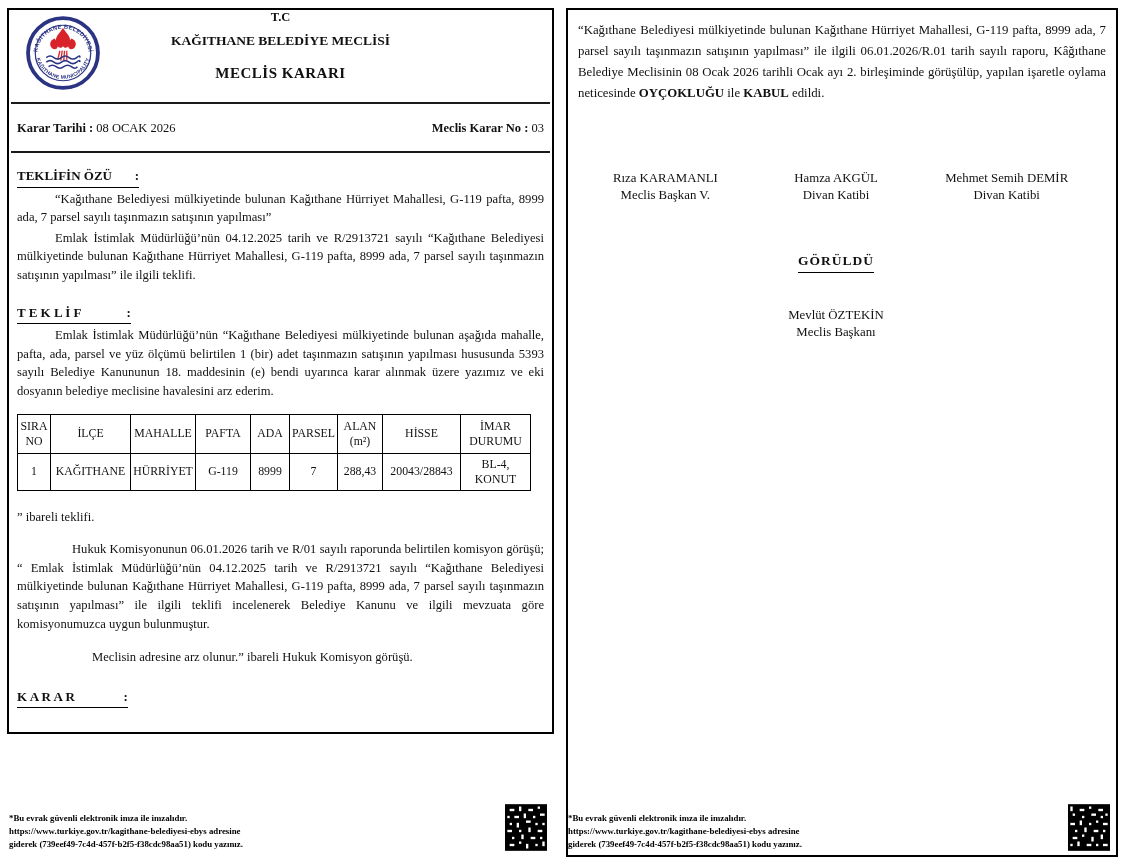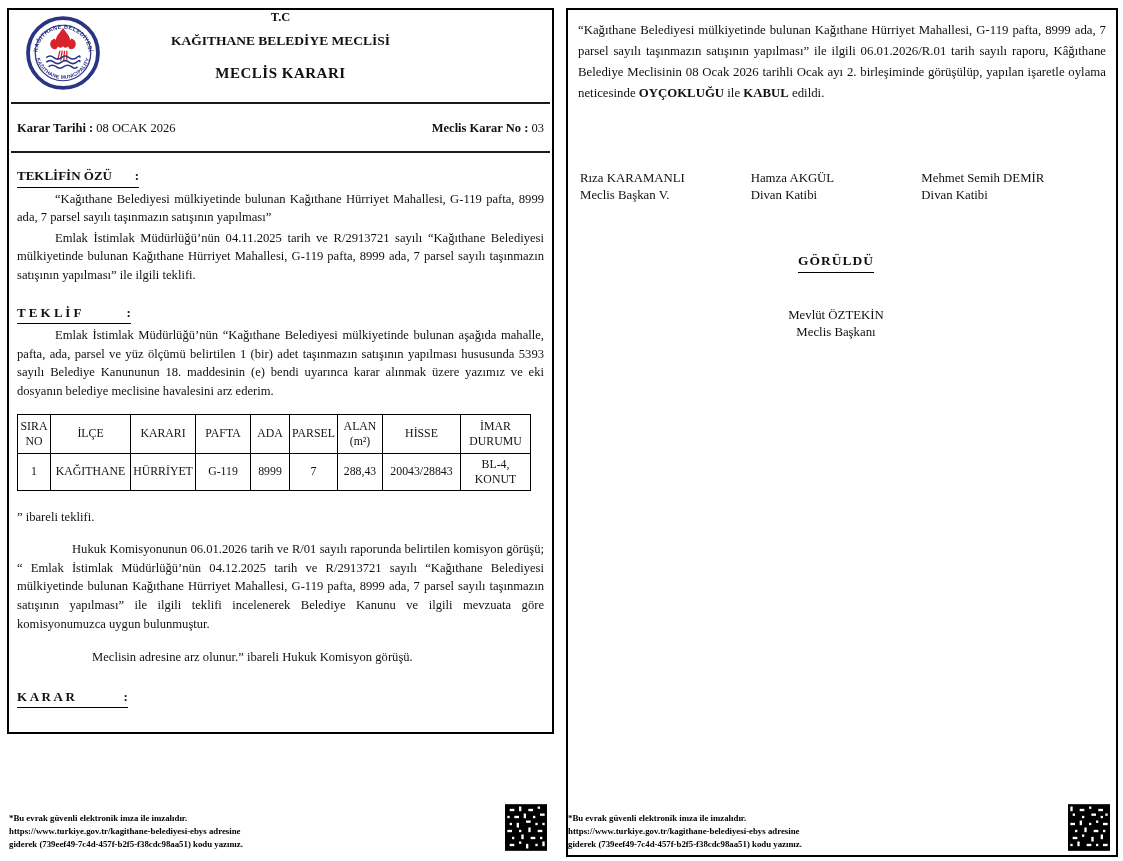--- a/index.html
+++ b/index.html
@@ -33,21 +33,21 @@
   table.prop th,table.prop td{
     border:1.6px solid #000;text-align:center;vertical-align:middle;
     font-weight:normal;font-size:11.8px;line-height:15px;white-space:pre-line;padding:3px 1px;
   }
   table.prop th{height:32px;} table.prop td{height:30px;}
   .ind55{text-indent:55px;} .ind75{text-indent:75px;margin-top:15px;}
   
   .body2{padding:10px 10px 0 10px;font-size:12.8px;line-height:21px;}
   .para2{text-align:justify;margin:0;}
   .sig-row{display:flex;width:512px;margin:66px auto 0 2px;}
-  .sig{flex:1 1 0;font-size:12.8px;line-height:17px;}
+  .sig{flex:1 1 0;text-align:center;font-size:12.8px;line-height:17px;}
   .mid-block{width:512px;margin-left:2px;text-align:center;}
   .goruldu{display:inline-block;font-weight:bold;font-size:13.5px;letter-spacing:1px;
            border-bottom:1.8px solid #000;padding-bottom:1px;margin-top:46px;}
   .approver{margin-top:34px;font-size:12.8px;line-height:17px;}
   
   .footer{position:absolute;font-weight:bold;font-size:8.8px;line-height:13px;
           font-family:"Liberation Serif","DejaVu Serif",serif;color:#000;}
   #footer1{left:9px;top:812px;width:360px;}
   #footer2{left:568px;top:812px;width:360px;}
   .qr{position:absolute;width:42px;height:47px;}
@@ -95,21 +95,21 @@
     <span><b>Meclis Karar No : </b><span>03</span></span>
   </div>
 
   <hr class="rule">
 
   <div class="body1">
 
     <div class="mt16"><span class="sec-h">TEKLİFİN ÖZÜ       :</span></div>
     <p class="para">“Kağıthane Belediyesi mülkiyetinde bulunan Kağıthane Hürriyet Mahallesi, G-119 pafta, 8999 ada, 7 parsel sayılı taşınmazın satışının yapılması”</p>
 
-    <p class="para">Emlak İstimlak Müdürlüğü’nün 04.11.2025 tarih ve R/2913721 sayılı “Kağıthane Belediyesi mülkiyetinde bulunan Kağıthane Hürriyet Mahallesi, G-119 pafta, 8999 ada, 7 parsel sayılı taşınmazın satışının yapılması” ile ilgili teklifi.</p>
+    <p class="para">Emlak İstimlak Müdürlüğü’nün 04.12.2025 tarih ve R/2913721 sayılı “Kağıthane Belediyesi mülkiyetinde bulunan Kağıthane Hürriyet Mahallesi, G-119 pafta, 8999 ada, 7 parsel sayılı taşınmazın satışının yapılması” ile ilgili teklifi.</p>
 
     <div class="mt20"><span class="sec-h">T E K L İ F              :</span></div>
     <p class="para">Emlak İstimlak Müdürlüğü’nün “Kağıthane Belediyesi mülkiyetinde bulunan aşağıda mahalle, pafta, ada, parsel ve yüz ölçümü belirtilen 1 (bir) adet taşınmazın satışının yapılması hususunda 5393 sayılı Belediye Kanununun 18. maddesinin (e) bendi uyarınca karar alınmak üzere yazımız ve eki dosyanın belediye meclisine havalesini arz ederim.</p>
 
     <table class="prop">
       <colgroup>
         <col style="width:33px">
           <col style="width:80px">
           <col style="width:65px">
         <col style="width:55px">
@@ -117,21 +117,21 @@
           <col style="width:48px">
         <col style="width:45px">
           <col style="width:78px">
           <col style="width:70px">
       </colgroup>
       <tbody>
           <tr>
         <th>SIRA
 NO</th>
         <th>İLÇE</th>
-        <th>KARARI</th>
+        <th>MAHALLE</th>
         <th>PAFTA</th>
         <th>ADA</th>
         <th>PARSEL</th>
         <th>ALAN
 (m²)</th>
         <th>HİSSE</th>
         <th>İMAR
 DURUMU</th>
       </tr>
       <tr>

